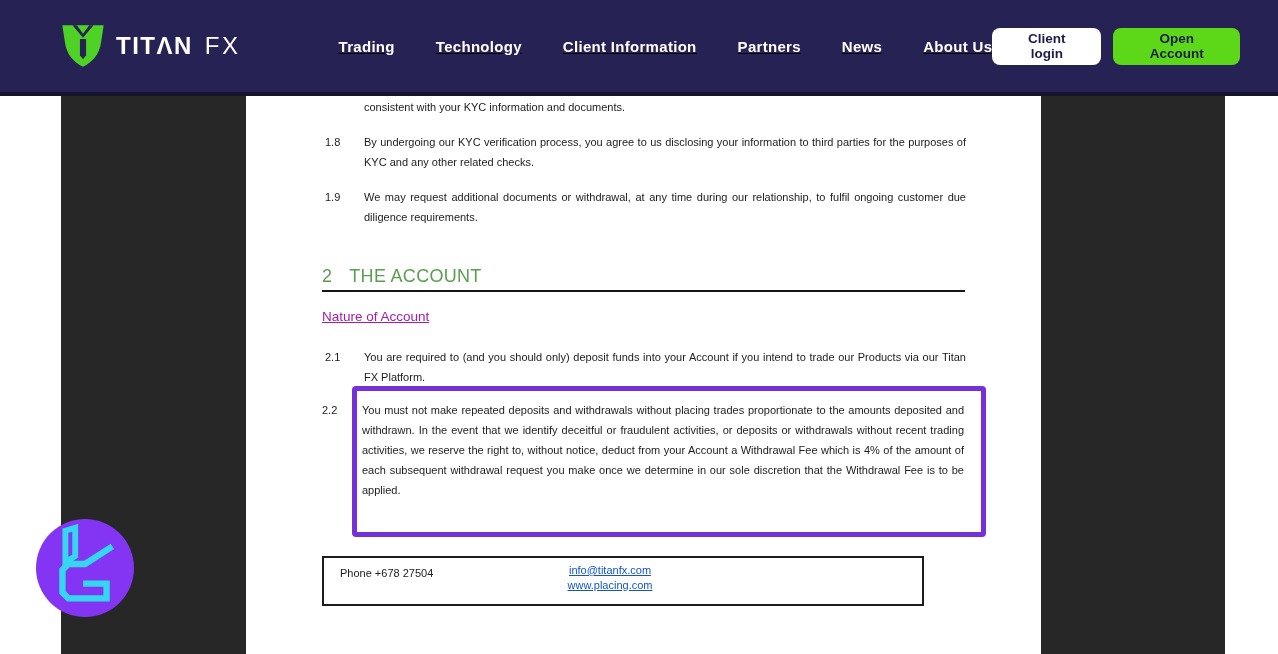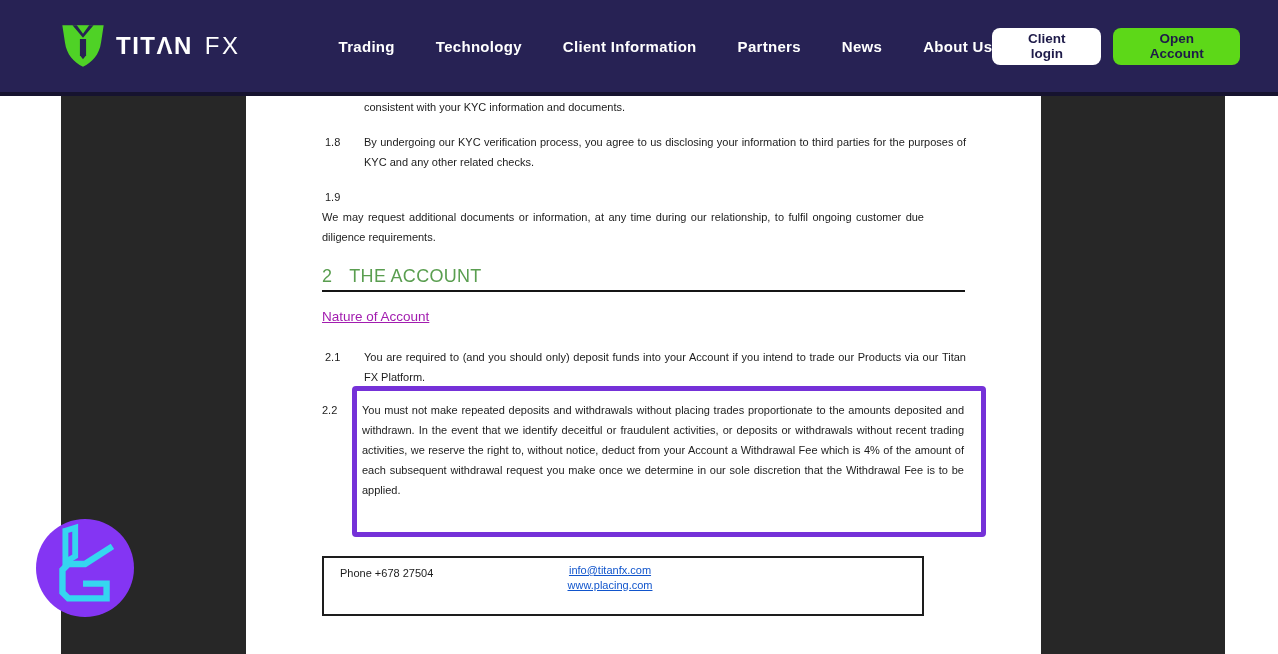--- a/index.html
+++ b/index.html
@@ -8,57 +8,57 @@
   .stage { position:relative; width:1278px; height:654px; background:#ffffff; }
 
   
   .topbar { position:absolute; left:0; top:0; width:1278px; height:96px;
             background:#272254; border-bottom:4px solid #16132f;
             display:flex; align-items:center; padding:0 38px 0 60px; }
   .brand { display:flex; align-items:center; gap:10px; cursor:pointer;justify-content:flex-end; }
   .brand svg { display:block; }
   .brand-main { color:#ffffff; font-weight:800; font-size:24px; letter-spacing:1.5px; }
   .brand-sub  { color:#ffffff; font-weight:400; font-size:24px; letter-spacing:2.5px; margin-left:2px; }
-  .mainnav { display:flex; gap:41px; margin-left:98px; }
+  .mainnav { display:flex; gap:41px; margin-left:98px;text-decoration:underline; }
   .mainnav a { color:#ffffff; font-size:15px; font-weight:700; letter-spacing:.3px;
                text-decoration:none; white-space:nowrap; cursor:pointer; }
   .nav-actions { margin-left:auto; display:flex; gap:12px; align-items:center; }
   .btn { height:37px; border:none; border-radius:8px; padding:0 19px;
          font-family:inherit; font-size:13.5px; font-weight:700; color:#1e1b49; cursor:pointer; }
   .btn-green { background:#5dd818; }
   .btn-white { background:#ffffff; }
 
   
   .panel { position:absolute; top:96px; height:558px; background:#272727; }
   .panel-left  { left:61px;  width:185px; }
   .panel-right { left:1041px; width:184px; }
 
   
   .doc-text { font-size:11px; line-height:20px; color:#1c1c1c; }
   .justify { text-align:justify; }
   .intro-line { position:absolute; left:364px; top:97px; width:602px; }
   .clause { position:absolute; left:322px; width:644px; display:flex; }
   .clause-num { width:42px; flex-shrink:0; padding-left:3px; }
   .clause-body { width:602px; }
-  .c18 { top:132px; } .c19 { top:187px;flex-direction:column; } .c21 { top:347px; }
+  .c18 { top:132px; } .c19 { top:187px; } .c21 { top:347px; }
 
   .section-heading { position:absolute; left:322px; top:266px; color:#5a9e50;
                      font-size:18px; letter-spacing:.3px; display:flex; }
   .section-title { margin-left:17px; }
   .heading-rule { position:absolute; left:322px; top:290px; width:643px; height:2px; background:#151515; }
   .subheading { position:absolute; left:322px; top:309px; color:#a21caf;
                 font-size:13.5px; text-decoration:underline; }
 
   .highlight-box { position:absolute; left:352px; top:386px; width:634px; height:151px;
                    border:5px solid #7531d8; border-radius:4px; }
   .c22-num { position:absolute; left:322px; top:400px; width:32px; }
   .c22-text { position:absolute; left:362px; top:400px; width:602px; }
 
   
-  .contact-box { position:absolute; left:322px; top:556px; width:602px; height:60px;
+  .contact-box { position:absolute; left:322px; top:556px; width:602px; height:50px;
                  border:2px solid #1d1d1d; background:#ffffff; }
   .contact-phone { position:absolute; left:16px; top:9px; font-size:11px; color:#1c1c1c; }
   .contact-links { position:absolute; left:216px; top:5px; width:140px; text-align:center; }
   .contact-links a { display:block; color:#1155cc; font-size:11px; line-height:14.5px;
                      text-decoration:underline; cursor:pointer; }
 
   
   .widget { position:absolute; left:36px; top:519px; width:98px; height:98px;
             border-radius:50%; background:#8435f3; cursor:pointer;
             display:flex; align-items:center; justify-content:center; }
@@ -102,21 +102,21 @@
 
   <div class="intro-line doc-text">consistent with your KYC information and documents.</div>
 
   <div class="clause c18">
     <div class="clause-num doc-text">1.8</div>
     <div class="clause-body doc-text justify">By undergoing our KYC verification process, you agree to us disclosing your information to third parties for the purposes of KYC and any other related checks.</div>
   </div>
 
   <div class="clause c19">
     <div class="clause-num doc-text">1.9</div>
-    <div class="clause-body doc-text justify">We may request additional documents or information, at any time during our relationship, to fulfil ongoing customer due diligence requirements.</div>
+    <div class="clause-body doc-text justify">We may request additional documents or withdrawal, at any time during our relationship, to fulfil ongoing customer due diligence requirements.</div>
   </div>
 
   <div class="section-heading">
     <span>2</span>
     <span class="section-title">THE ACCOUNT</span>
   </div>
   <div class="heading-rule"></div>
 
   <div class="subheading">Nature of Account</div>
 

